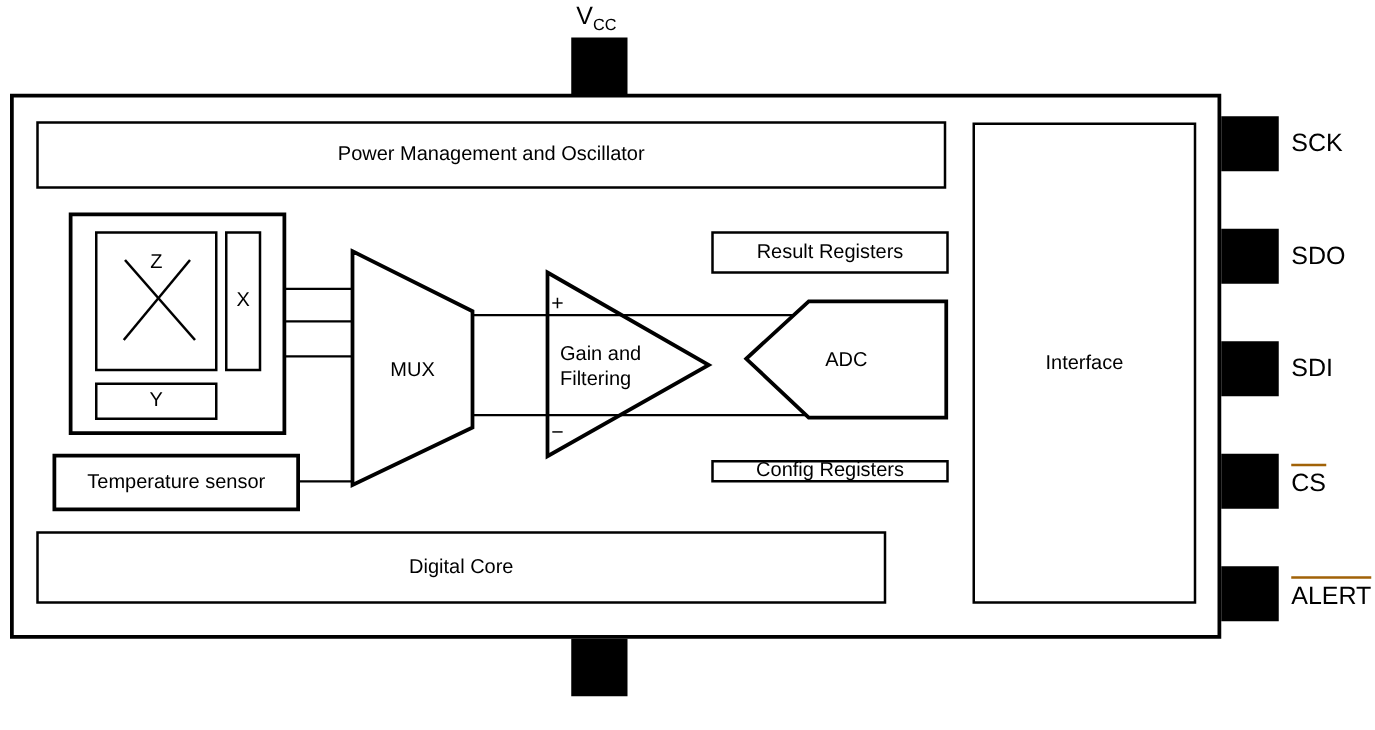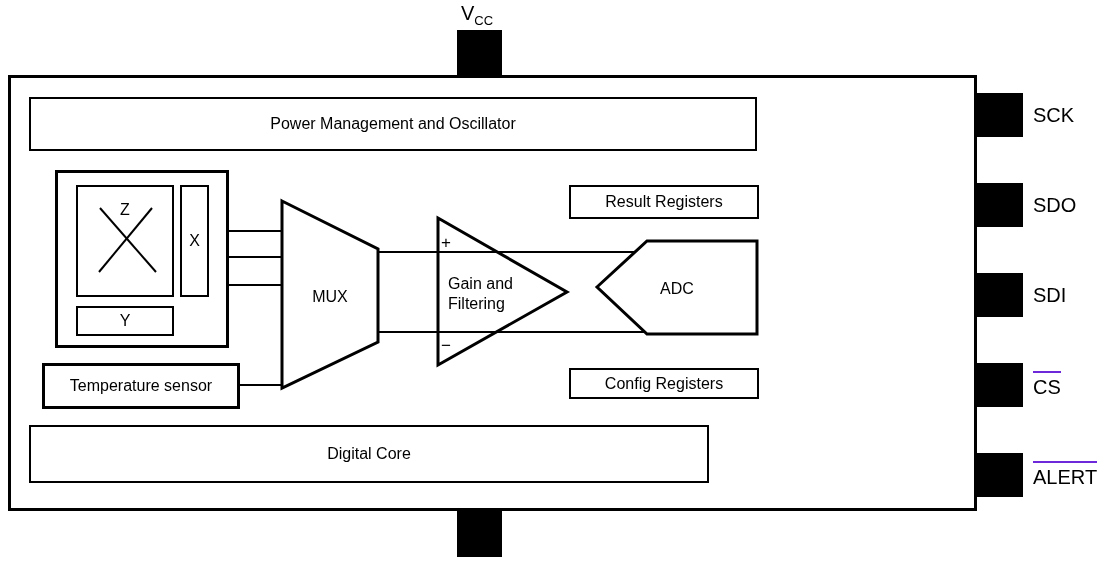--- a/index.html
+++ b/index.html
@@ -16,21 +16,21 @@
     font-size:16px;white-space:nowrap;
   }
   .b3{border-width:3px;}
   .b2{border-width:2px;}
   .pad{position:absolute;background:#000;}
   .lbl{position:absolute;font-size:16px;line-height:1.15;white-space:nowrap;}
   .pinlbl{
     position:absolute;left:1033px;width:80px;height:44px;
     display:flex;align-items:center;font-size:20px;
   }
-  .overline-txt{border-top:2px solid #6d28d9;padding-top:3px;}
+  .overline-txt{border-top:2px solid #a16207;padding-top:3px;}
   .vcc{font-size:20px;}
   .vcc sub{font-size:13px;line-height:0;}
   .center{text-align:center;}
 </style>
 </head>
 <body>
 
 <div id="stage">
 
   <div class="abs" style="left:8px;top:75px;width:969px;height:436px;border:3px solid #000;box-sizing:border-box;"></div>
@@ -87,20 +87,23 @@
   </div>
 
   <div class="box" style="left:29px;top:97px;width:728px;height:54px;">
     <span>Power Management and Oscillator</span>
   </div>
 
   <div class="box" style="left:29px;top:425px;width:680px;height:58px;">
     <span>Digital Core</span>
   </div>
 
+  <div class="box" style="left:778px;top:98px;width:179px;height:385px;">
+    <span>Interface</span>
+  </div>
 
   <div class="box b3" style="left:55px;top:170px;width:174px;height:178px;"></div>
 
   <div class="box b2" style="left:76px;top:185px;width:98px;height:112px;align-items:flex-start;">
     <span style="margin-top:14px;">Z</span>
   </div>
 
   <div class="box b2" style="left:180px;top:185px;width:29px;height:112px;">
     <span>X</span>
   </div>
@@ -110,21 +113,21 @@
   </div>
 
   <div class="box" style="left:569px;top:185px;width:190px;height:34px;">
     <span>Result Registers</span>
   </div>
 
   <div class="box b3" style="left:42px;top:363px;width:198px;height:46px;">
     <span>Temperature sensor</span>
   </div>
 
-  <div class="box" style="left:569px;top:368px;width:190px;height:31px;">
+  <div class="box" style="left:569px;top:368px;width:190px;height:18px;">
     <span>Config Registers</span>
   </div>
 
   <div class="lbl center" style="left:282px;top:288px;width:96px;">MUX</div>
 
   <div class="lbl" style="left:441px;top:233px;font-size:17px;">+</div>
   <div class="lbl" style="left:441px;top:336px;font-size:17px;">−</div>
 
   <div class="lbl" style="left:448px;top:274px;line-height:20px;">
     <div>Gain and</div>

